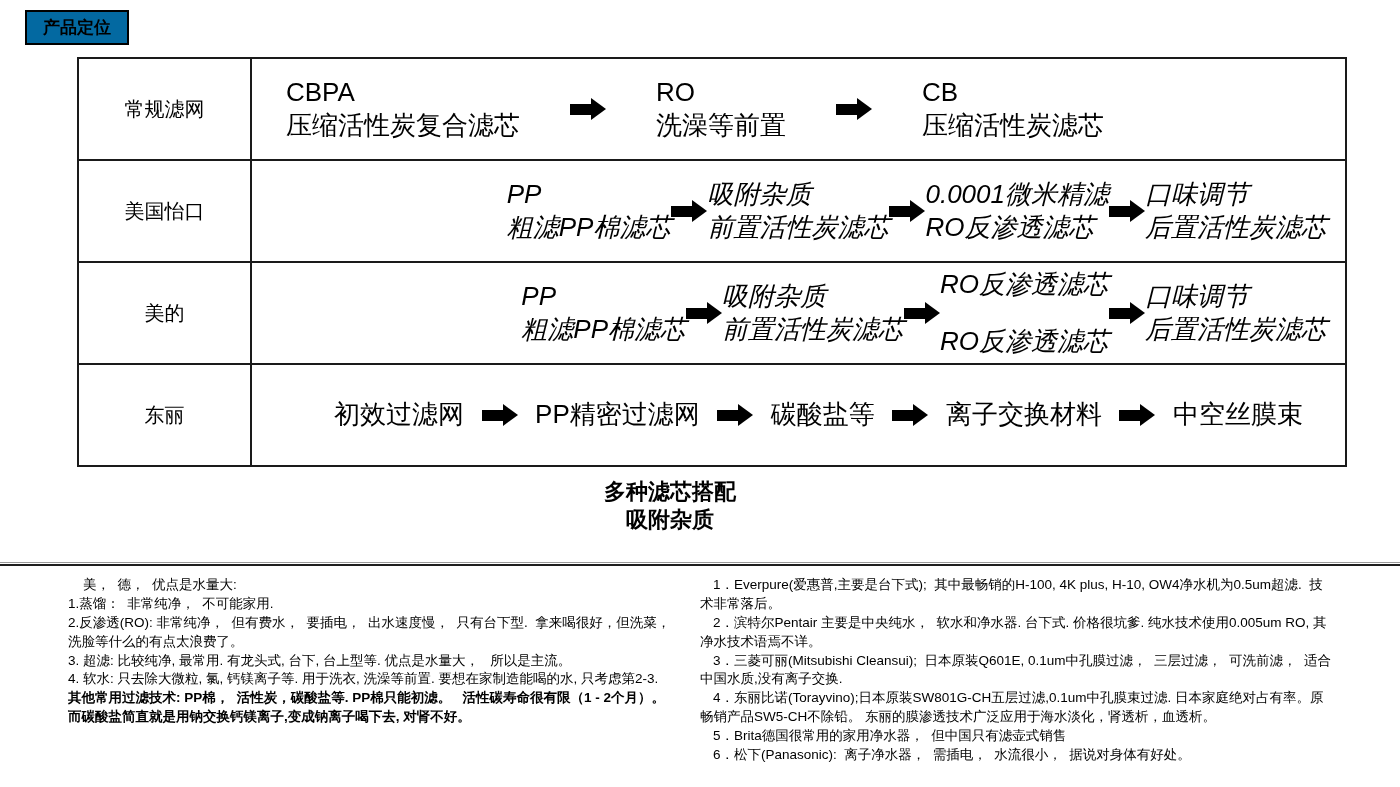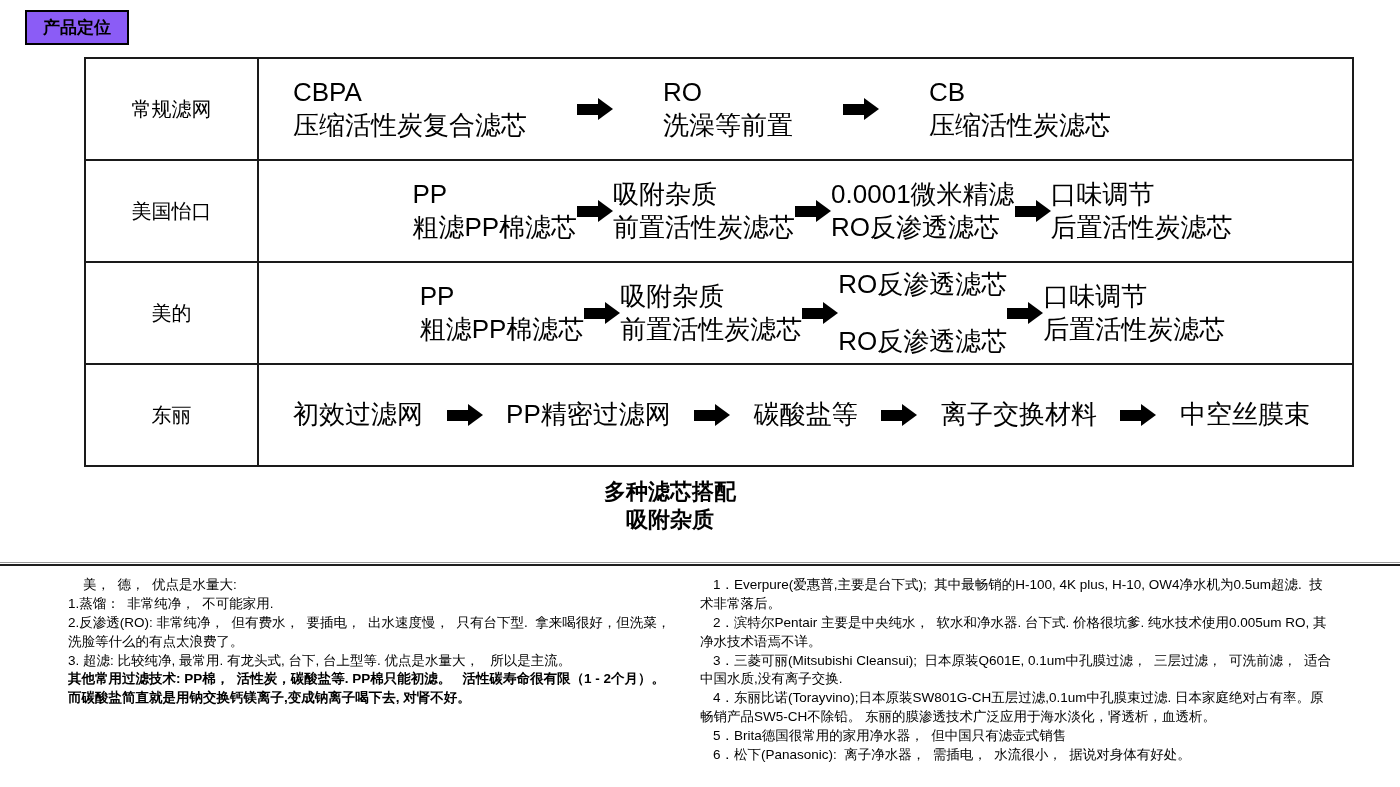--- a/index.html
+++ b/index.html
@@ -2,39 +2,39 @@
 <html><head>
 <meta charset="utf-8">
 <style>
   html,body{margin:0;padding:0;}
   body{
     width:1400px;height:787px;position:relative;background:#ffffff;
     font-family:"Liberation Sans", sans-serif;color:#000;overflow:hidden;
   }
   .title-box{
     position:absolute;left:25px;top:10px;border:2px solid #000;
-    padding:4px 16px;font-size:17px;font-weight:bold;background:#8b5cf6;
+    padding:4px 16px;font-size:17px;font-weight:bold;background:#0369a1;
   }
   .main-table{
-    position:absolute;left:84px;top:57px;width:1270px;height:410px;
+    position:absolute;left:77px;top:57px;width:1270px;height:410px;
     border:2px solid #1a1a1a;display:flex;flex-direction:column;box-sizing:border-box;
   }
   .t-row{flex:1;display:flex;border-bottom:2px solid #1a1a1a;min-height:0;}
-  .t-row:last-child{border-bottom:none;}
+  .t-row:last-child{border-bottom:none;gap:48px;}
   .brand-cell{
     width:173px;flex:0 0 173px;border-right:2px solid #1a1a1a;
     display:flex;align-items:center;justify-content:center;
     font-size:20px;box-sizing:border-box;
   }
   .flow-cell{
     flex:1;display:flex;align-items:center;padding-left:34px;
     font-size:26px;box-sizing:border-box;min-width:0;
   }
   .flow-1{gap:50px;}
-  .flow-2,.flow-3{justify-content:center;}
+  .flow-2,.flow-3{justify-content:flex-end;padding-right:18px;font-style:italic;}
   .flow-4{justify-content:space-between;padding-right:42px;}
   .step{display:flex;flex-direction:column;justify-content:center;line-height:1.28;white-space:nowrap;}
   .step.spaced{row-gap:24px;}
   .arrow{display:flex;align-items:center;flex:0 0 auto;}
   .arrow .bar{width:21px;height:11px;background:#000;}
   .arrow .head{width:0;height:0;border-top:11px solid transparent;border-bottom:11px solid transparent;border-left:15px solid #000;}
   .caption{
     position:absolute;left:70px;top:478px;width:1200px;text-align:center;
     font-size:22px;font-weight:bold;line-height:1.25;
   }
@@ -194,20 +194,21 @@
 </div>
 
 <div class="divider-light"></div>
 <div class="divider-dark"></div>
 
 <div class="notes notes-left">
   <p>美，  德，  优点是水量大:</p>
   <p>1.蒸馏：  非常纯净，  不可能家用.</p>
   <p>2.反渗透(RO): 非常纯净，  但有费水，  要插电，  出水速度慢，  只有台下型.  拿来喝很好，但洗菜，   洗脸等什么的有点太浪费了。</p>
   <p>3. 超滤: 比较纯净, 最常用. 有龙头式, 台下, 台上型等. 优点是水量大，   所以是主流。</p>
+  <p>4. 软水: 只去除大微粒, 氯, 钙镁离子等. 用于洗衣, 洗澡等前置. 要想在家制造能喝的水, 只考虑第2-3.</p>
   <p class="bold">其他常用过滤技术: PP棉，  活性炭，碳酸盐等. PP棉只能初滤。   活性碳寿命很有限（1 - 2个月）。   而碳酸盐简直就是用钠交换钙镁离子,变成钠离子喝下去, 对肾不好。</p>
 </div>
 
 <div class="notes notes-right">
   <p>1．Everpure(爱惠普,主要是台下式);  其中最畅销的H-100, 4K plus, H-10, OW4净水机为0.5um超滤.  技术非常落后。</p>
   <p>2．滨特尔Pentair 主要是中央纯水，  软水和净水器. 台下式. 价格很坑爹. 纯水技术使用0.005um RO, 其净水技术语焉不详。</p>
   <p>3．三菱可丽(Mitsubishi Cleansui);  日本原装Q601E, 0.1um中孔膜过滤，  三层过滤，  可洗前滤，  适合中国水质,没有离子交换.</p>
   <p>4．东丽比诺(Torayvino);日本原装SW801G-CH五层过滤,0.1um中孔膜束过滤. 日本家庭绝对占有率。原畅销产品SW5-CH不除铅。 东丽的膜渗透技术广泛应用于海水淡化，肾透析，血透析。</p>
   <p>5．Brita德国很常用的家用净水器，  但中国只有滤壶式销售</p>
   <p>6．松下(Panasonic):  离子净水器，  需插电，  水流很小，  据说对身体有好处。</p>

